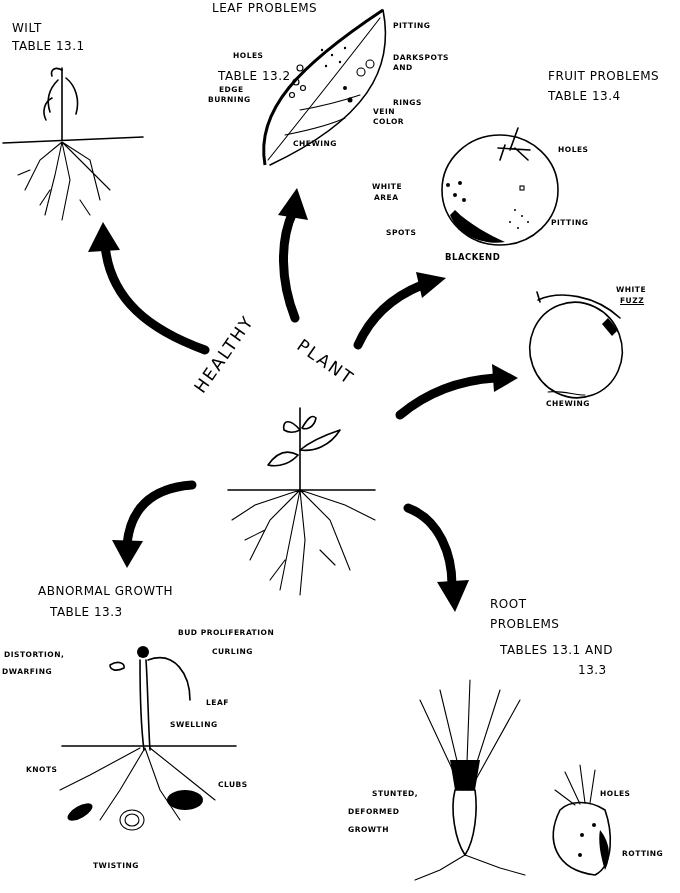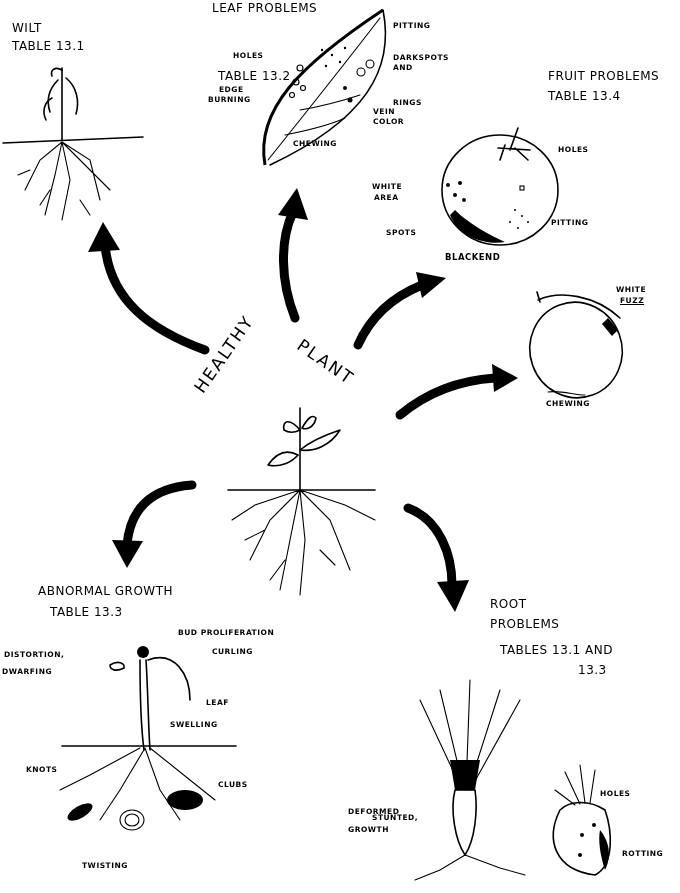--- a/index.html
+++ b/index.html
@@ -176,23 +176,23 @@
 <div class="lbl title" style="left:38px; top:585px;">ABNORMAL GROWTH</div>
 <div class="lbl title" style="left:50px; top:606px;">TABLE 13.3</div>
 <div class="lbl tiny" style="left:178px; top:629px;">BUD PROLIFERATION</div>
 <div class="lbl tiny" style="left:4px; top:651px;">DISTORTION,</div>
 <div class="lbl tiny" style="left:2px; top:668px;">DWARFING</div>
 <div class="lbl tiny" style="left:206px; top:675px;margin-top:24px;">LEAF</div>
 <div class="lbl tiny" style="left:212px; top:648px;">CURLING</div>
 <div class="lbl tiny" style="left:170px; top:721px;">SWELLING</div>
 <div class="lbl tiny" style="left:14px; top:766px;margin-left:12px;">KNOTS</div>
 <div class="lbl tiny" style="left:218px; top:781px;">CLUBS</div>
-<div class="lbl tiny" style="left:82px; top:862px;">TWISTING</div>
+<div class="lbl tiny" style="left:93px; top:862px;">TWISTING</div>
 
 <div class="lbl title" style="left:490px; top:598px;">ROOT</div>
 <div class="lbl title" style="left:490px; top:618px;">PROBLEMS</div>
 <div class="lbl title" style="left:500px; top:644px;">TABLES 13.1 AND</div>
 <div class="lbl title" style="left:578px; top:664px;">13.3</div>
-<div class="lbl tiny" style="left:372px; top:790px;margin-top:24px;">STUNTED,</div>
+<div class="lbl tiny" style="left:372px; top:790px;">STUNTED,</div>
 <div class="lbl tiny" style="left:348px; top:808px;text-align:center;">DEFORMED</div>
 <div class="lbl tiny" style="left:348px; top:826px;">GROWTH</div>
 <div class="lbl tiny" style="left:600px; top:790px;">HOLES</div>
 <div class="lbl tiny" style="left:622px; top:850px;">ROTTING</div>
 
 </body></html>

